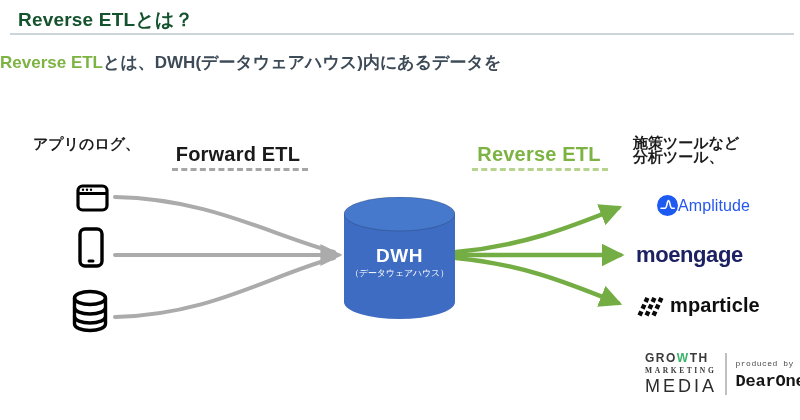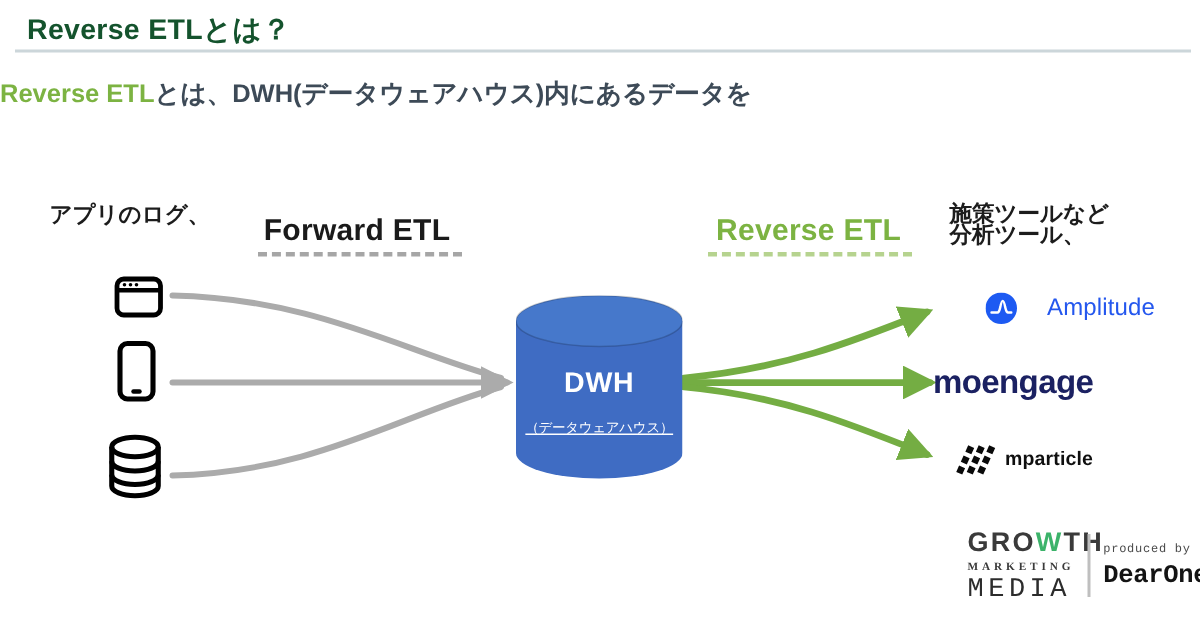--- a/index.html
+++ b/index.html
@@ -33,38 +33,38 @@
   .icon-phone  { left:78px; top:227px; }
   .icon-db     { left:71px; top:289px; }
 
   
   .arrows { position:absolute; left:0; top:0; width:800px; height:420px; }
 
   
   .dwh { position:absolute; left:344px; top:197px; width:123px; height:123px; }
   .dwh-text { position:absolute; left:0; top:0; width:111px; text-align:center; color:#ffffff; }
   .dwh-name { margin-top:48px; font-size:19px; font-weight:700; letter-spacing:0.5px; }
-  .dwh-cap { font-size:9px; margin-top:12px; letter-spacing:-0.2px;text-decoration:underline; }
+  .dwh-cap { font-size:9px; margin-top:0; letter-spacing:-0.2px; }
 
   
   .tool-row { position:absolute; display:flex; align-items:center; }
-  .row-amplitude { left:637px; top:195px; gap:20px;padding-left:20px; }
-  .row-moengage  { left:622px; top:242px; }
+  .row-amplitude { left:637px; top:195px; gap:0;padding-left:20px; }
+  .row-moengage  { left:636px; top:242px; }
   .row-mparticle { left:637px; top:293px; gap:6px; }
   .amplitude-name { font-size:16px; font-weight:500; color:#2457ee; letter-spacing:0.1px; }
   .moengage-name  { font-size:22px; font-weight:800; color:#1b2162; letter-spacing:-0.4px; }
-  .mparticle-name { font-size:13px; font-weight:600; color:#0f0f0f; letter-spacing:0.1px; }
+  .mparticle-name { font-size:20px; font-weight:600; color:#0f0f0f; letter-spacing:0.1px; }
 
   
   .footer { position:absolute; left:645px; top:351px; display:flex; align-items:center; }
   .brand-col { width:76px; color:#3a3a3a; }
-  .brand-growth { font-size:18px; font-weight:700; letter-spacing:1.5px; }
+  .brand-growth { font-size:12px; font-weight:700; letter-spacing:1.5px; }
   .brand-growth .w { color:#3cb36a; }
   .brand-marketing { font-size:7.5px; font-weight:600; letter-spacing:2.6px; margin-top:1px;font-family:Liberation Serif, serif; }
-  .brand-media { font-size:18px; font-weight:500; letter-spacing:3px; margin-top:1px; color:#2c2c2c;font-family:Liberation Mono, monospace; }
+  .brand-media { font-size:18px; font-weight:500; letter-spacing:3px; margin-top:1px; color:#2c2c2c; }
   .footer-divider { width:1.5px; height:42px; background:#bfbfbf; margin:0 9px 0 4px; }
   .produced-col { padding-top:2px;font-family:Liberation Mono, monospace; }
   .produced-by { font-size:8px; color:#4a4a4a; letter-spacing:0.5px; }
   .producer { font-size:17px; font-weight:800; color:#141414; margin-top:4px; letter-spacing:-0.2px; }
 </style>
 </head>
 <body>
 
 <div class="canvas">
 

